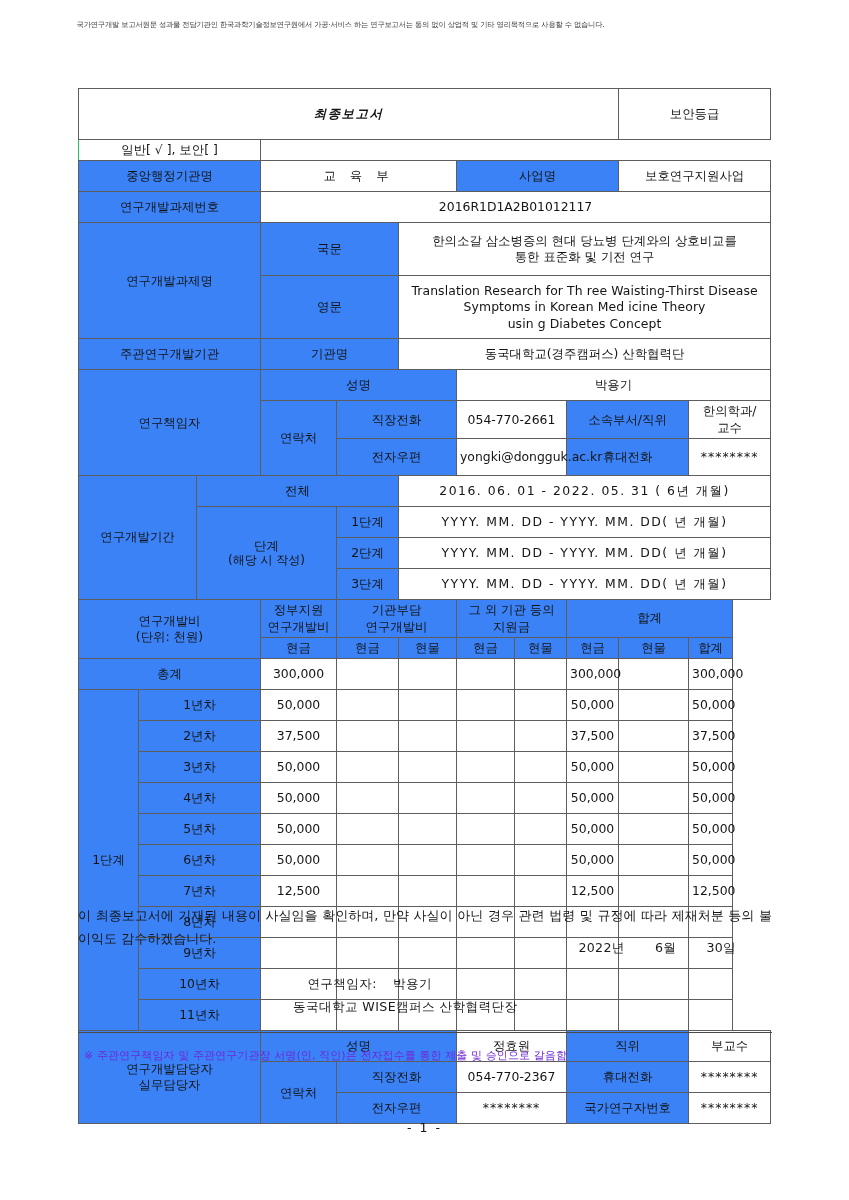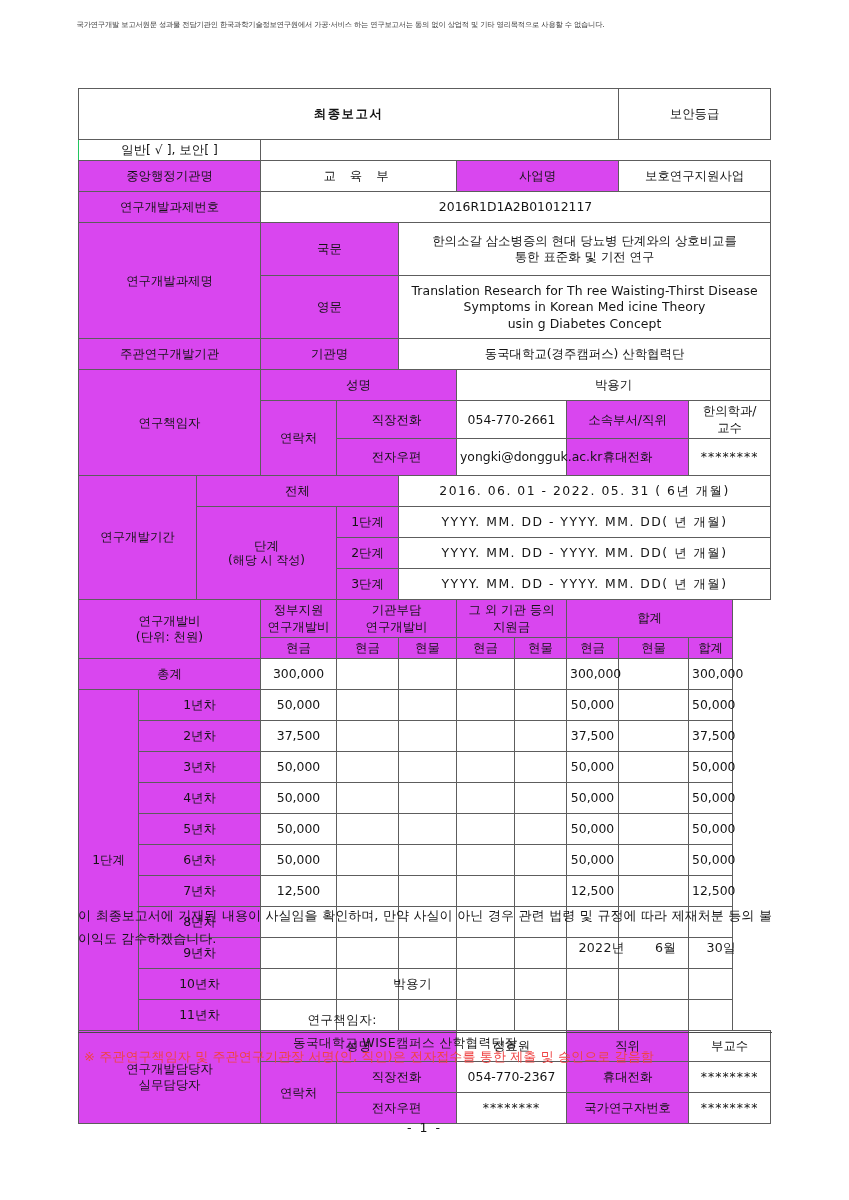--- a/index.html
+++ b/index.html
@@ -48,28 +48,29 @@
   .doc-table td {
     border: 1px solid #5d5d5d;
     padding: 2px 3px;
     font-size: 12.4px;
     text-align: center;
     vertical-align: middle;
     line-height: 1.32;
     color: #141414;
     word-break: keep-all;
   }
-  .sh { background: #d946ef; }
+  .sh { background: #3b82f6; }
   .wh { background: #ffffff; }
 
   .title-cell {
     font-size: 21px;
     font-weight: bold;
     letter-spacing: 1.5px;
     height: 46px;
+    font-style: italic;
   }
   .nowrap { white-space: nowrap; }
   .small-en { font-size: 11.4px; letter-spacing: 0.1px; }
   .tiny { font-size: 12px; line-height: 1.15; }
   .sp-wide { letter-spacing: 5px; }
   .sp-mid { letter-spacing: 1.5px; }
   .dots { font-size: 9px; letter-spacing: 1px; color: #333; }
   .num { font-size: 12.2px; }
   .r-tall { height: 26px; }
 
@@ -104,39 +105,39 @@
     left: 78px;
     top: 972px;
     width: 694px;
     font-size: 12.6px;
     line-height: 1.85;
   }
   .sign-row {
     display: flex;
     justify-content: center;
   }
-  .sign-label { text-align: right; letter-spacing: 0.4px; margin-top: 36px; }
+  .sign-label { text-align: right; letter-spacing: 0.4px; }
   .sign-value { margin-left: 16px; text-align: left; letter-spacing: 0.4px; }
 
   .hr-rule {
     position: absolute;
     left: 78px;
     top: 1032px;
     width: 694px;
     border-top: 1px solid #4a4a4a;
   }
 
   .footnote {
     position: absolute;
     left: 84px;
     top: 1048px;
     width: 694px;
-    font-size: 13px;
+    font-size: 11px;
     letter-spacing: 0.1px;
-    color: #ef4444;
+    color: #6d28d9;
   }
 
   .page-number {
     position: absolute;
     left: 0;
     top: 1120px;
     width: 849px;
     text-align: center;
     font-size: 12.6px;
     letter-spacing: 2px;

